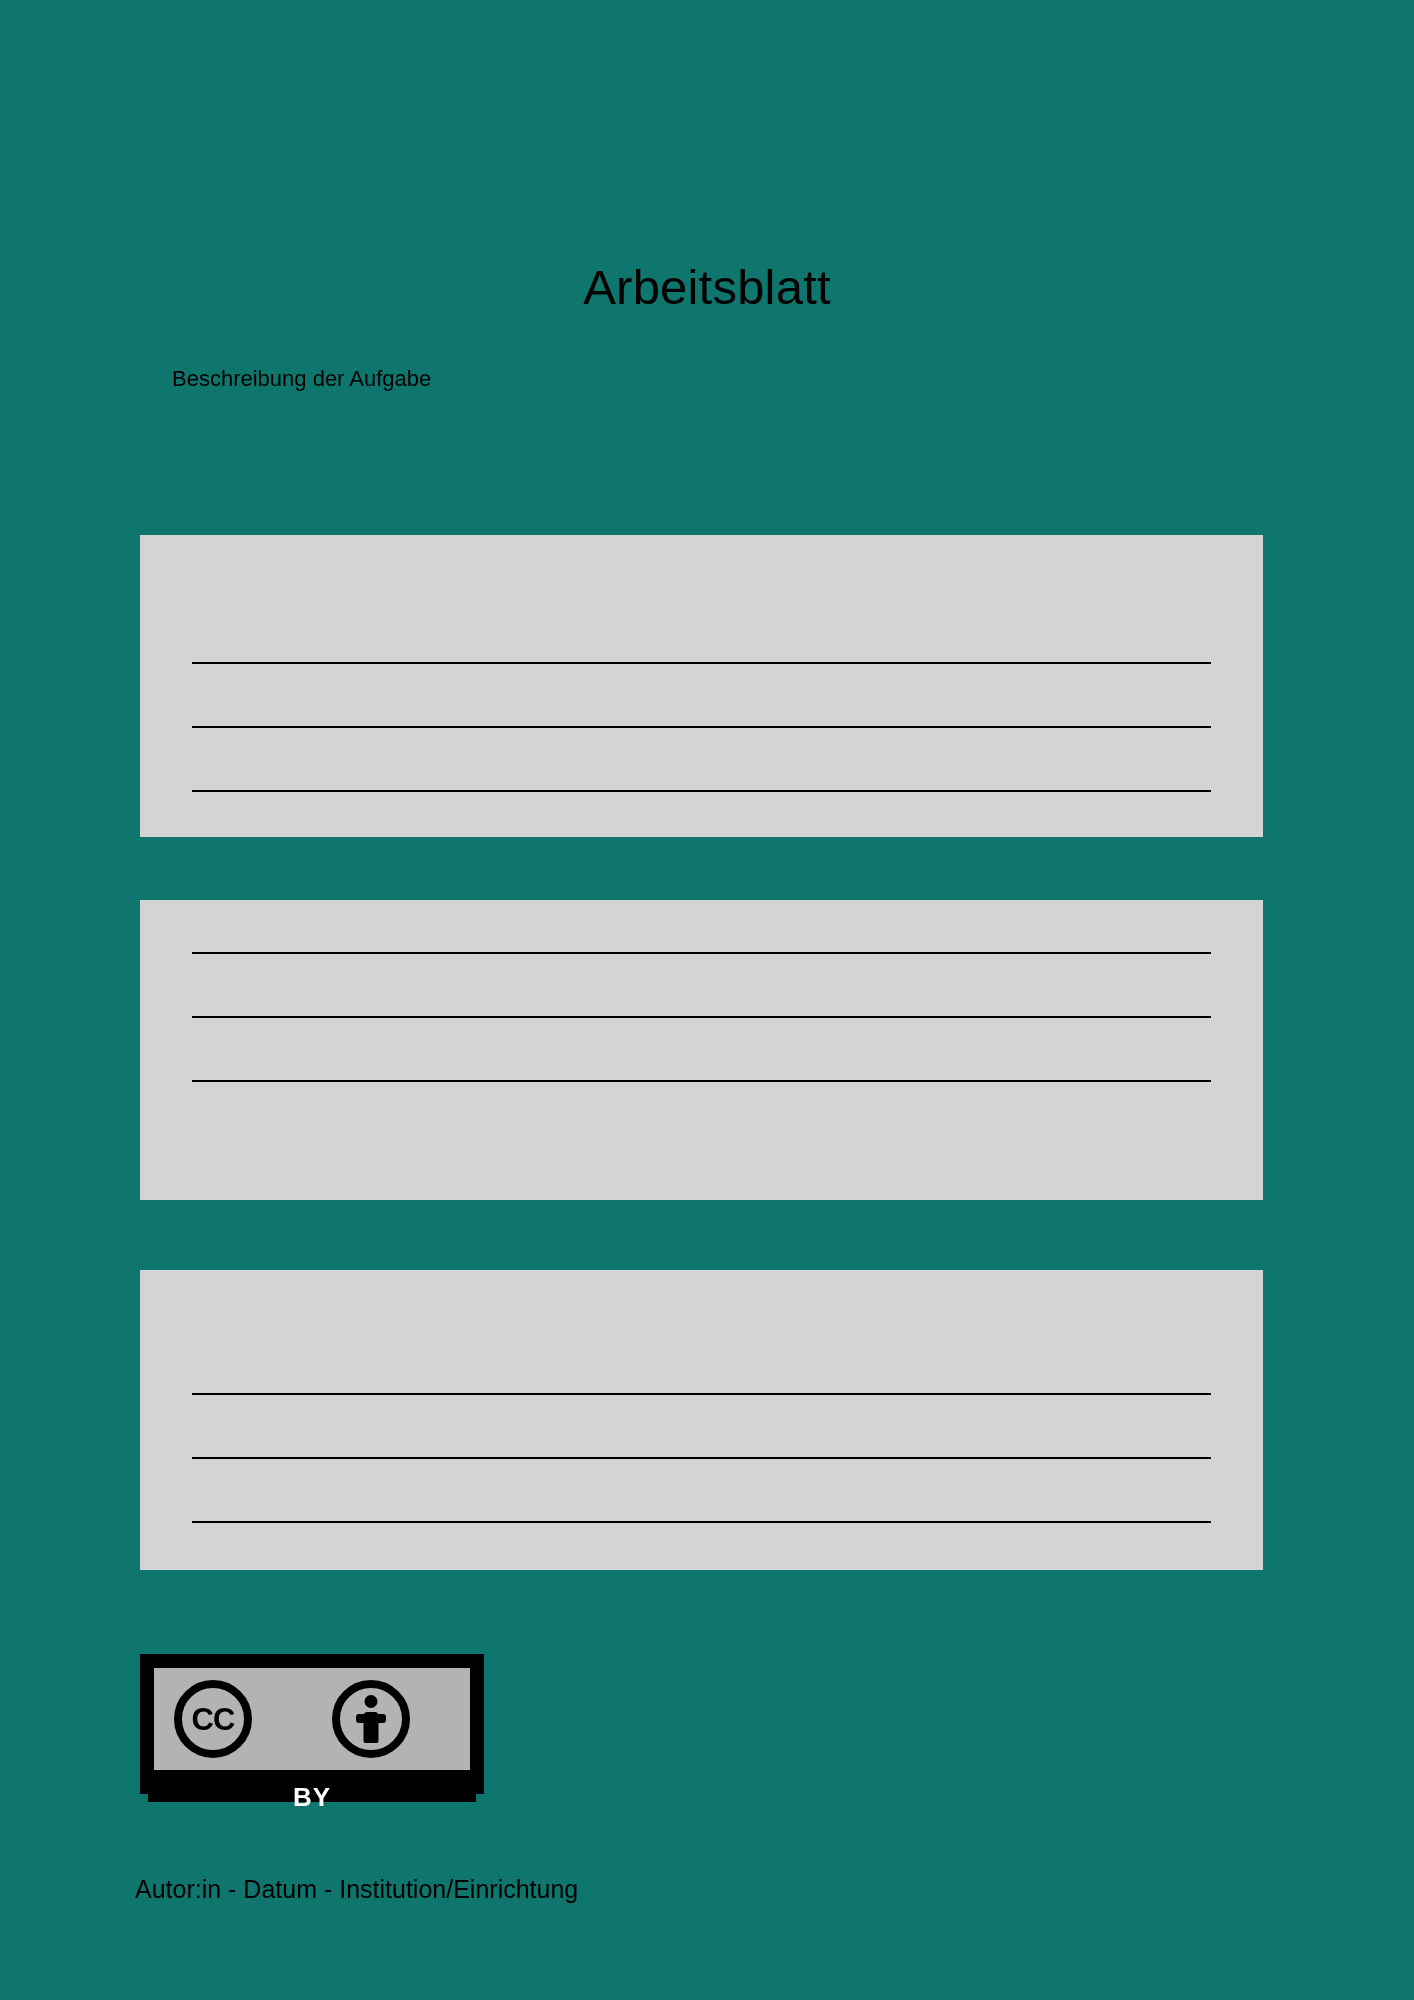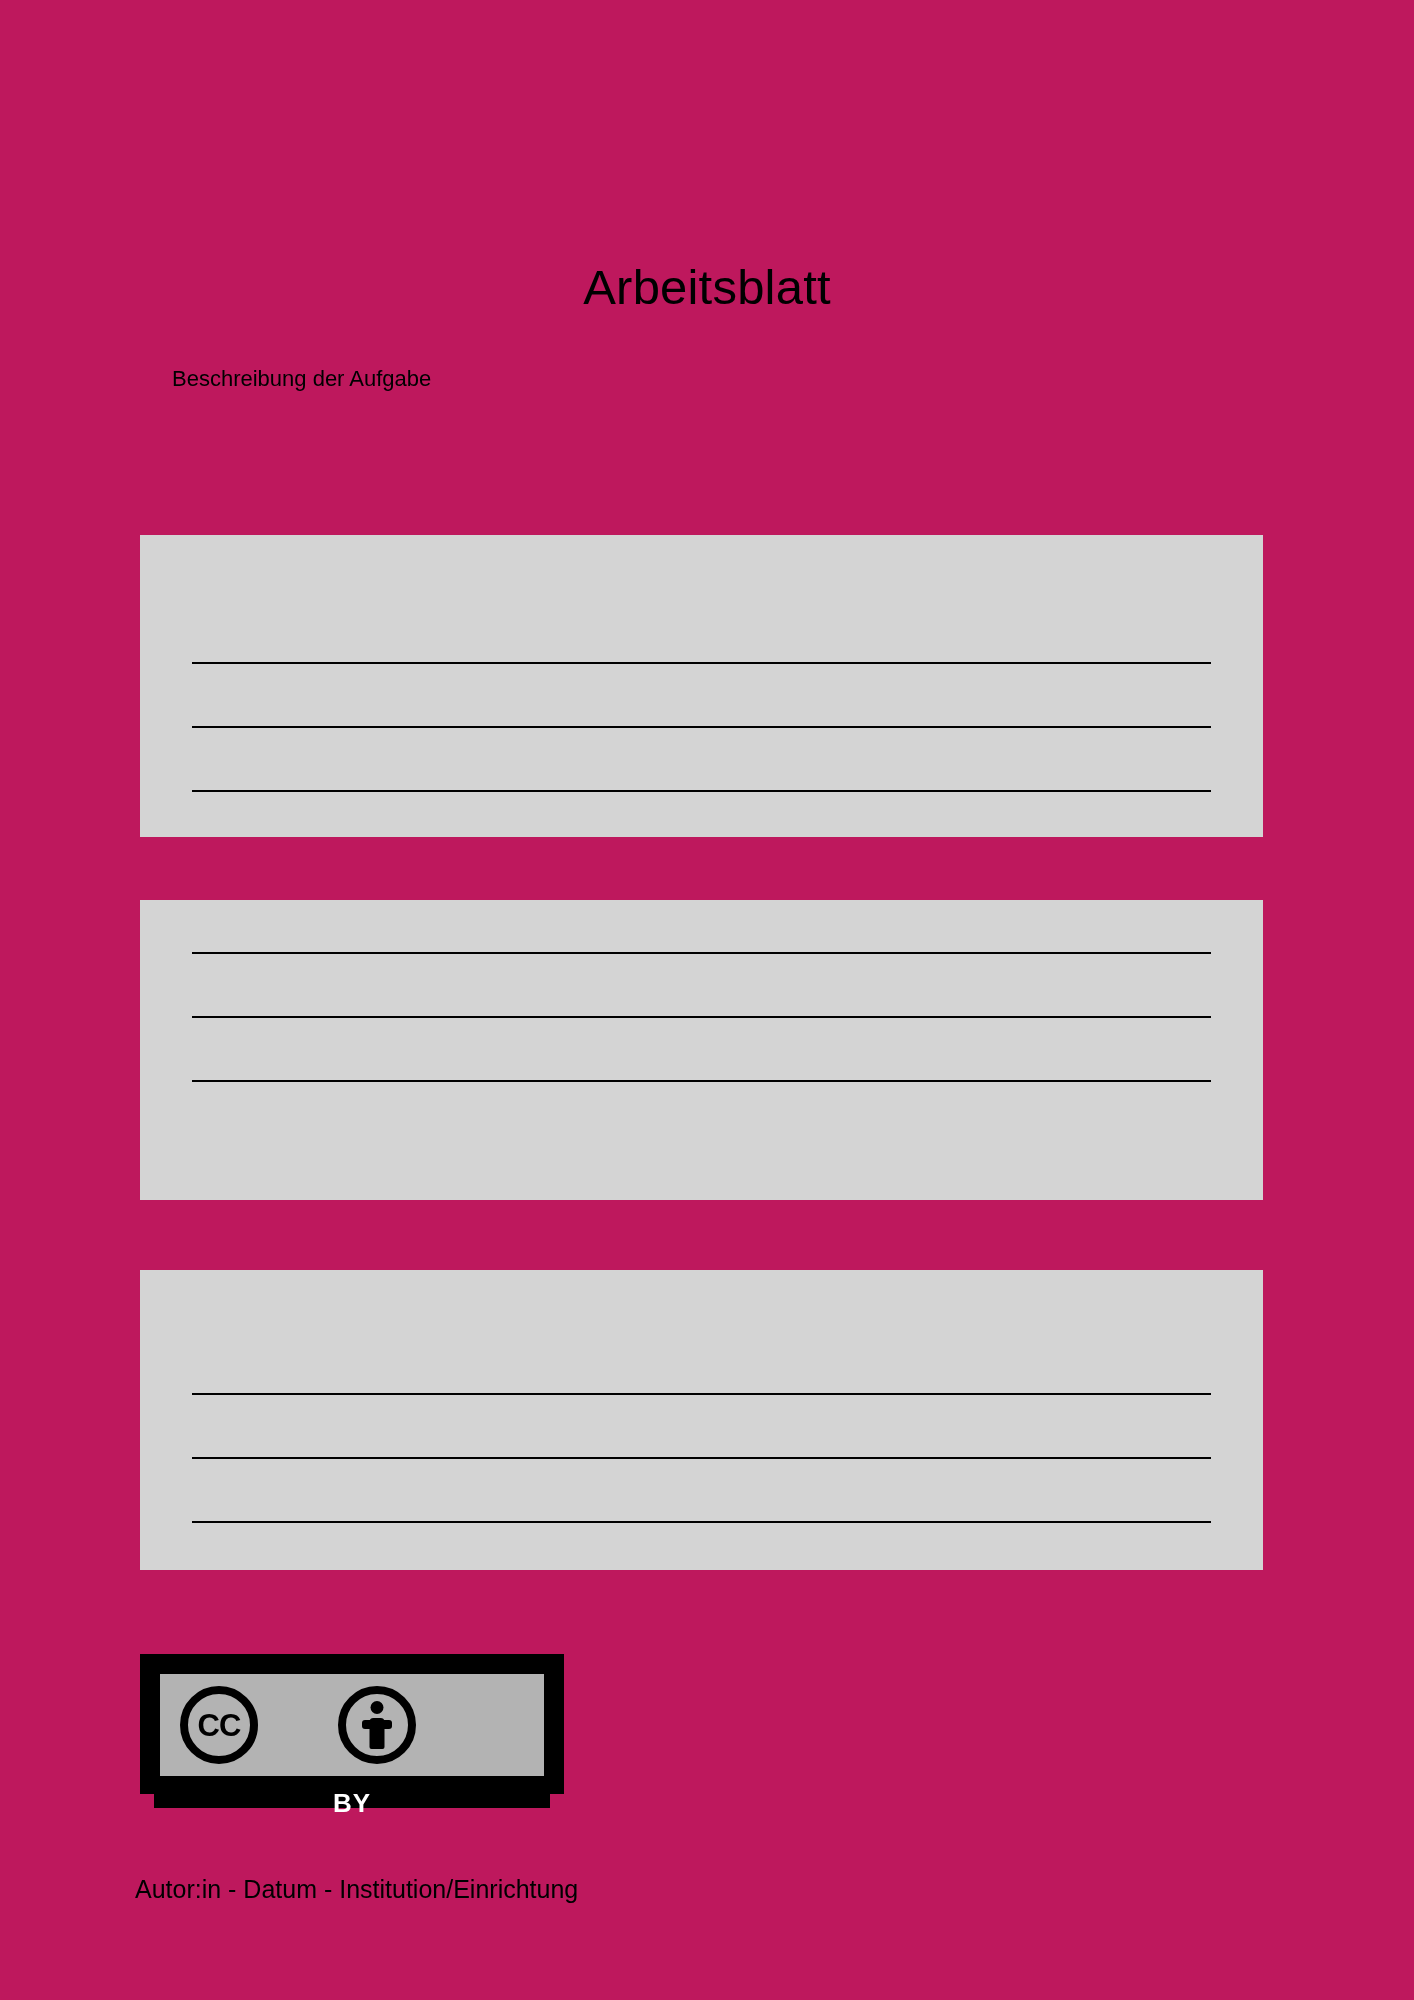--- a/index.html
+++ b/index.html
@@ -8,21 +8,21 @@
     background: #ffffff;
   }
   body {
     font-family: "Liberation Sans", sans-serif;
     color: #000000;
   }
   .page {
     position: relative;
     width: 1414px;
     height: 2000px;
-    background: #be185d;
+    background: #0f766e;
     overflow: hidden;
     box-sizing: border-box;
   }
 
   
   .title {
     position: absolute;
     top: 228px;
     left: 0;
     width: 1414px;
@@ -70,25 +70,25 @@
   #block-2 .lines { top: 52px; }
 
   #block-3 { top: 1270px; height: 300px; }
   #block-3 .lines { top: 123px; }
 
   
   .cc-badge {
     position: absolute;
     top: 1654px;
     left: 140px;
-    width: 424px;
+    width: 344px;
     height: 140px;
     background: #000000;
     box-sizing: border-box;
-    padding: 14px;
+    padding: 8px;
   }
   .cc-badge-top {
     position: relative;
     height: 108px;
     background: #b3b3b3;
     border: 6px solid #000000;
     border-bottom: none;
     box-sizing: border-box;
     display: flex;
     align-items: center;

